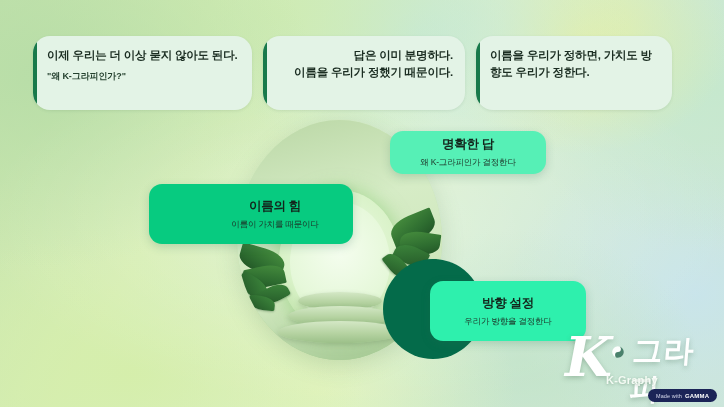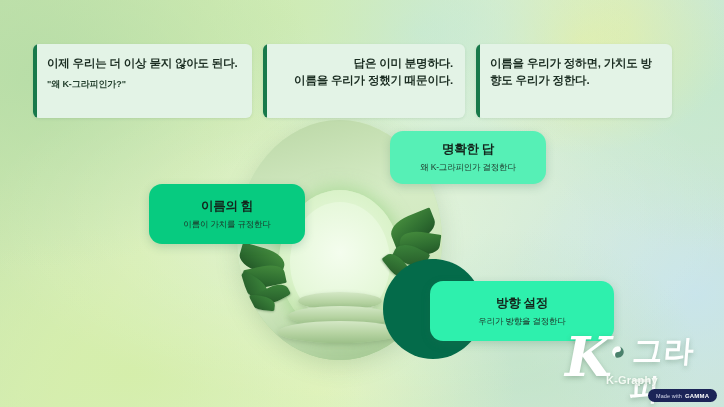--- a/index.html
+++ b/index.html
@@ -102,24 +102,24 @@
   }
 
   
   .stmt-row {
     position: absolute;
     left: 0; top: 0;
     width: 724px; height: 115px;
   }
   .stmt {
     position: absolute;
-    top: 44px;
+    top: 36px;
     height: 74px;
     background: #e3f3e6;
-    border-radius: 6px;
+    border-radius: 17px;
     box-shadow: 0 1px 3px rgba(60,100,70,0.12);
     overflow: hidden;
   }
   .stmt::before {
     content: "";
     position: absolute;
     left: 0; top: 0; bottom: 0;
     width: 4px;
     background: #18794a;
   }
@@ -162,31 +162,32 @@
   .pill-sub {
     margin-top: 5px;
     font-size: 8.5px;
     font-weight: 400;
     color: #1d3327;
     letter-spacing: -0.2px;
     line-height: 1.2;
   }
   .pill.card-clear {
     left: 390px; top: 131px;
-    width: 156px; height: 53px;
+    width: 156px; height: 43px;
     background: #56f0b6;
   }
   .pill.card-power {
     left: 149px; top: 184px;
     width: 156px; height: 60px;
     background: #07cb80;
+    padding-left: 48px;
   }
   .pill.card-direction {
     left: 430px; top: 281px;
-    width: 184px; height: 60px;
+    width: 156px; height: 60px;
     background: #2ef0ad;
   }
 
   
   .logo {
     position: absolute;
     left: 563px; top: 334px;
     width: 150px; height: 50px;
     pointer-events: none;
   }
@@ -310,21 +311,21 @@
 
   </div>
 
   <div class="pill card-clear">
     <div class="pill-title">명확한 답</div>
     <div class="pill-sub">왜 K-그라피인가 결정한다</div>
   </div>
 
   <div class="pill card-power">
     <div class="pill-title">이름의 힘</div>
-    <div class="pill-sub">이름이 가치를 규정한다</div>
+    <div class="pill-sub">이름이 가치를 때문이다</div>
   </div>
 
   <div class="pill card-direction">
     <div class="pill-title">방향 설정</div>
     <div class="pill-sub">우리가 방향을 결정한다</div>
   </div>
 
   <div class="logo">
     <div class="logo-k">K</div>
     <svg class="logo-swirl" viewBox="0 0 24 24">

